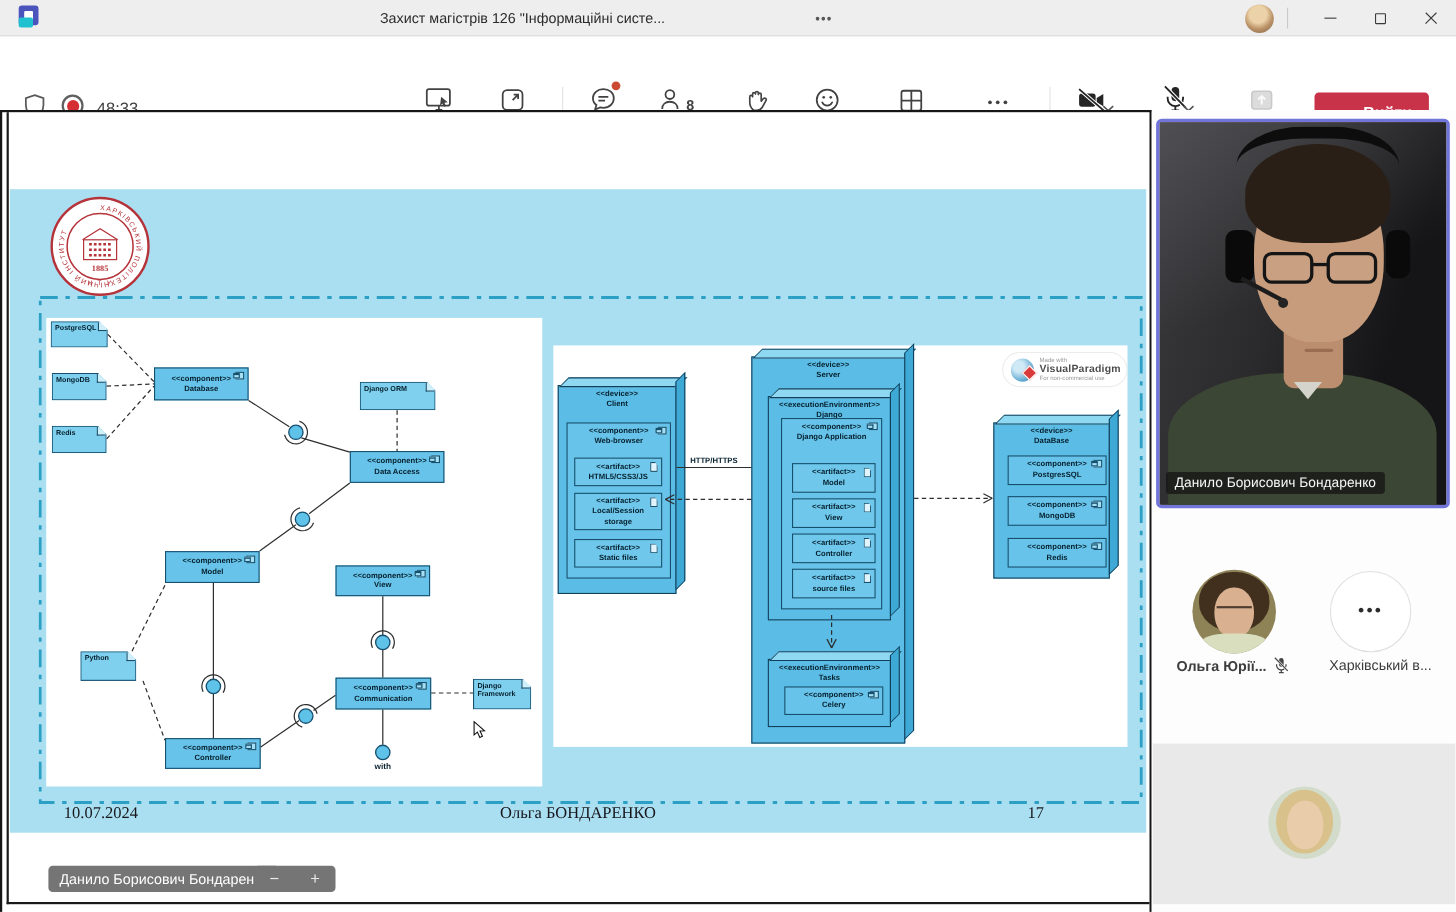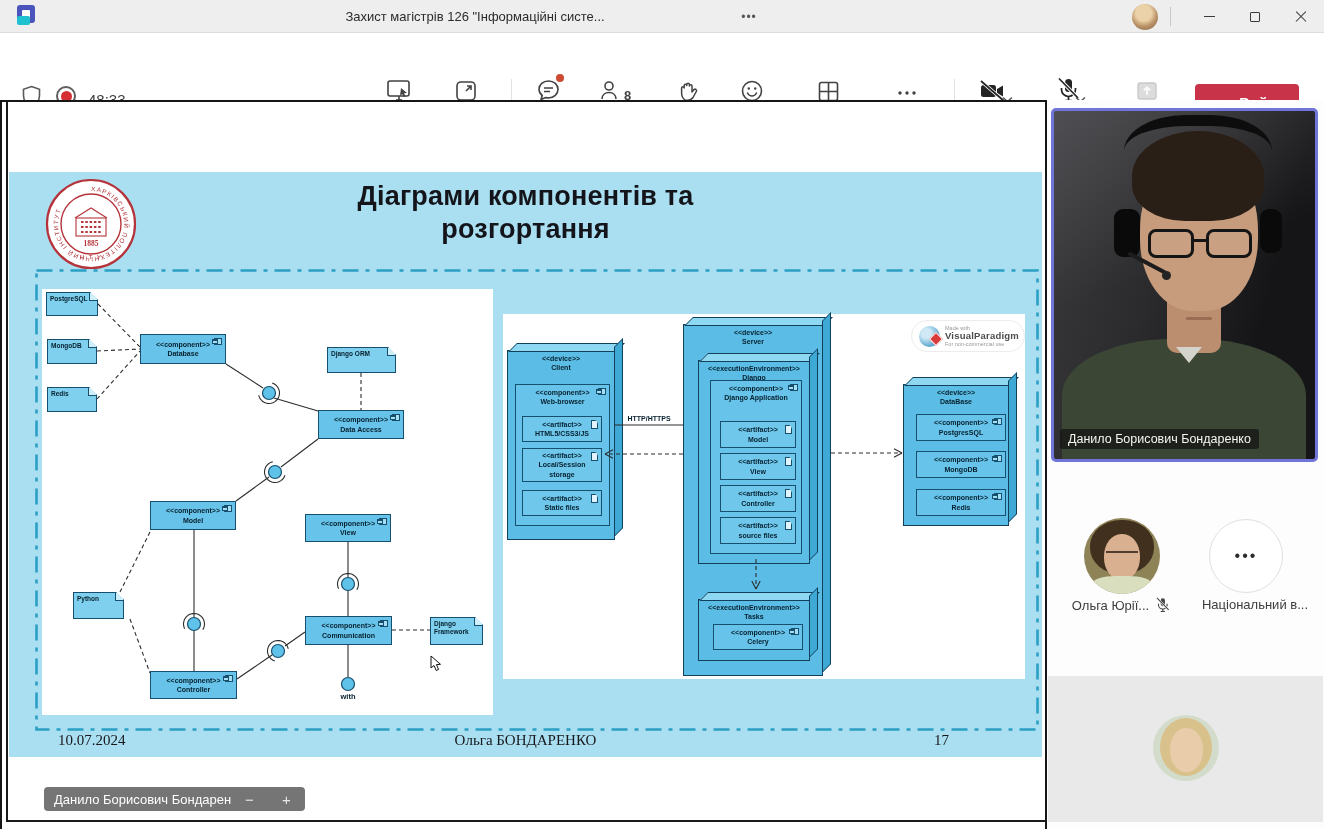--- a/index.html
+++ b/index.html
@@ -126,21 +126,21 @@
   .vt-mouth{left:132px;top:206px;width:26px;height:3px;background:#9a6d52;border-radius:2px;}
   .vt-collar{left:122px;top:236px;width:26px;height:16px;background:#d4d4cd;clip-path:polygon(50% 100%,0 0,100% 0);}
   .vt-nametag{left:6px;top:318px;background:rgba(17,17,17,.70);color:#f5f5f5;font-size:12.5px;padding:3px 8px;border-radius:3px;white-space:nowrap;}
 
   .p-avatar{position:absolute;left:37px;top:418px;width:76px;height:76px;border-radius:50%;overflow:hidden;background:#8e8257;cursor:pointer;}
   .pa-hair{position:absolute;left:6px;top:2px;width:64px;height:54px;background:#42301f;border-radius:48%;}
   .pa-face{position:absolute;left:20px;top:16px;width:36px;height:46px;background:#d9b191;border-radius:48%;}
   .pa-glass{position:absolute;left:22px;top:33px;width:32px;height:8px;border-top:2px solid #503f31;}
   .pa-shirt{position:absolute;left:8px;top:58px;width:60px;height:20px;background:#d9debe;border-radius:40% 40% 0 0;}
   .p-label-row{position:absolute;left:8px;top:497px;width:132px;display:flex;align-items:center;justify-content:center;gap:6px;
-               font-size:13px;color:#3d3d3d;white-space:nowrap;}
+               font-size:13px;color:#3d3d3d;white-space:nowrap;font-weight:bold;}
   .more-circle{position:absolute;left:162px;top:419px;width:74px;height:74px;border-radius:50%;background:#fff;border:1.5px solid #e0e0e0;
                display:flex;align-items:center;justify-content:center;font-size:16px;letter-spacing:2px;color:#2b2b2b;cursor:pointer;}
   .p-label2{position:absolute;left:146px;top:497px;width:124px;text-align:center;font-size:13px;color:#3d3d3d;white-space:nowrap;overflow:hidden;}
   .bottom-tile{position:absolute;left:1px;top:576px;width:275px;height:146px;background:#e9e9e9;}
   .b-avatar{position:absolute;left:105px;top:39px;width:66px;height:66px;border-radius:50%;overflow:hidden;background:#d3dcca;}
   .ba-hair{position:absolute;left:7px;top:3px;width:52px;height:58px;background:#d8c18a;border-radius:50%;}
   .ba-face{position:absolute;left:17px;top:13px;width:33px;height:44px;background:#e9cdab;border-radius:48%;}
 </style>
 </head>
 <body>
@@ -335,22 +335,20 @@
           <g stroke="#b5333a" stroke-width="1.1" fill="none">
             <path d="M30 40 L46 30 L62 40"></path>
             <rect x="31" y="40" width="30" height="18"></rect>
             <path d="M36 44 h20 M36 49 h20 M36 54 h20" stroke-width="2.2" stroke-dasharray="2.5 1.8"></path>
           </g>
           <text x="46" y="68" font-size="7.5" font-weight="bold" fill="#b5333a" text-anchor="middle" font-family="Liberation Serif, serif">1885</text>
           <text x="46" y="81" font-size="6" fill="#b5333a" text-anchor="middle" letter-spacing="1.5" font-family="Liberation Sans, sans-serif">Н Т У</text>
         </svg>
       </div>
 
-      <div class="slide-title">Діаграми компонентів та
-розгортання</div>
 
       <div class="frame">
         <svg width="1004" height="462">
             <rect x="1.5" y="1.5" width="1001" height="459" fill="none" stroke="#2b9fc4" stroke-width="2.6" stroke-dasharray="16 7 4 7"></rect>
           </svg>
       </div>
 
       <div id="panel1" class="panel">
           <svg width="451" height="426" class="dgsvg">
             <line x1="56" y1="15" x2="98" y2="58" stroke="#2d2d2d" stroke-width="1.1" stroke-dasharray="4 3"></line>
@@ -582,21 +580,21 @@
       <svg width="15" height="16" viewBox="0 0 24 26">
           <rect x="9" y="2" width="7" height="13" rx="3.5" fill="#444"></rect>
           <path d="M5.5 11 v1.5 a7 7 0 0 0 14 0 V11" fill="none" stroke="#444" stroke-width="1.8"></path>
           <path d="M12.5 19.5 v4 M9 23.5 h7" stroke="#444" stroke-width="1.8"></path>
           <path d="M3 1.5 L22 21" stroke="#fff" stroke-width="3.5"></path>
           <path d="M3 1.5 L22 21" stroke="#444" stroke-width="1.8"></path>
         </svg>
     </div>
 
     <div class="more-circle">•••</div>
-    <div class="p-label2">Національний в...</div>
+    <div class="p-label2">Харківський в...</div>
 
     <div class="bottom-tile">
       <span class="b-avatar">
         <span class="ba-hair"></span>
         <span class="ba-face"></span>
       </span>
     </div>
   </div>
 
 </div>

